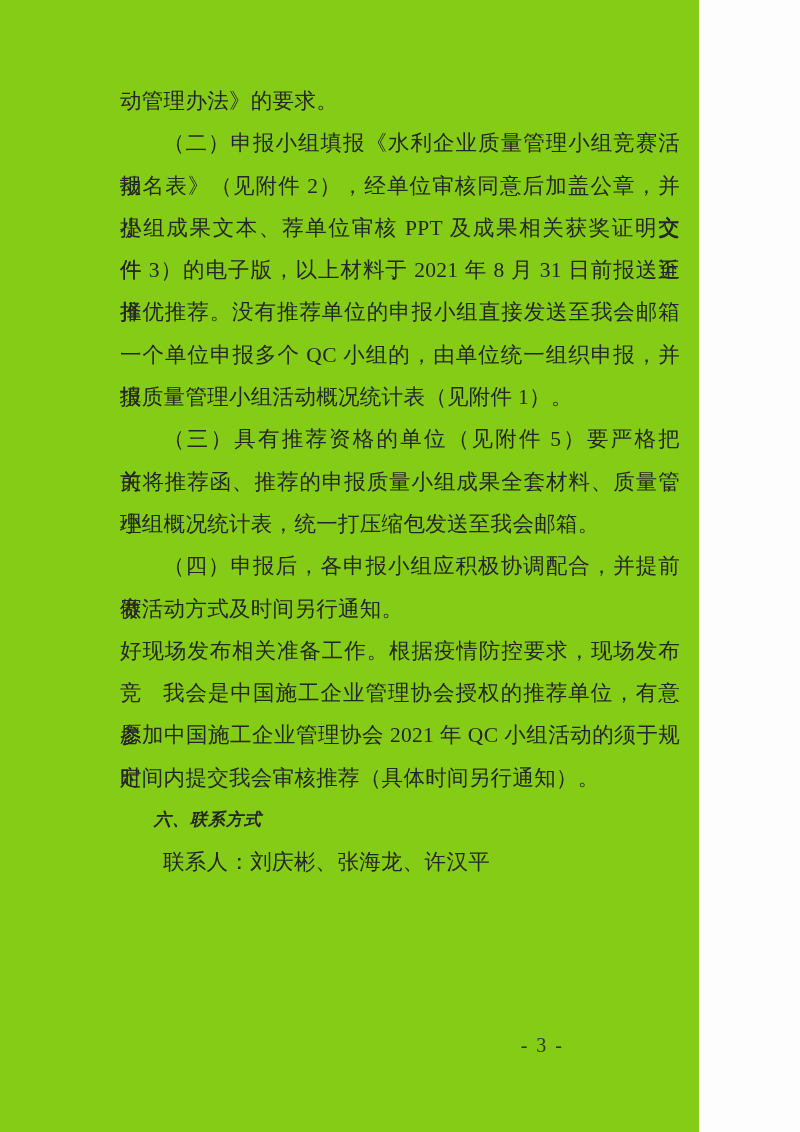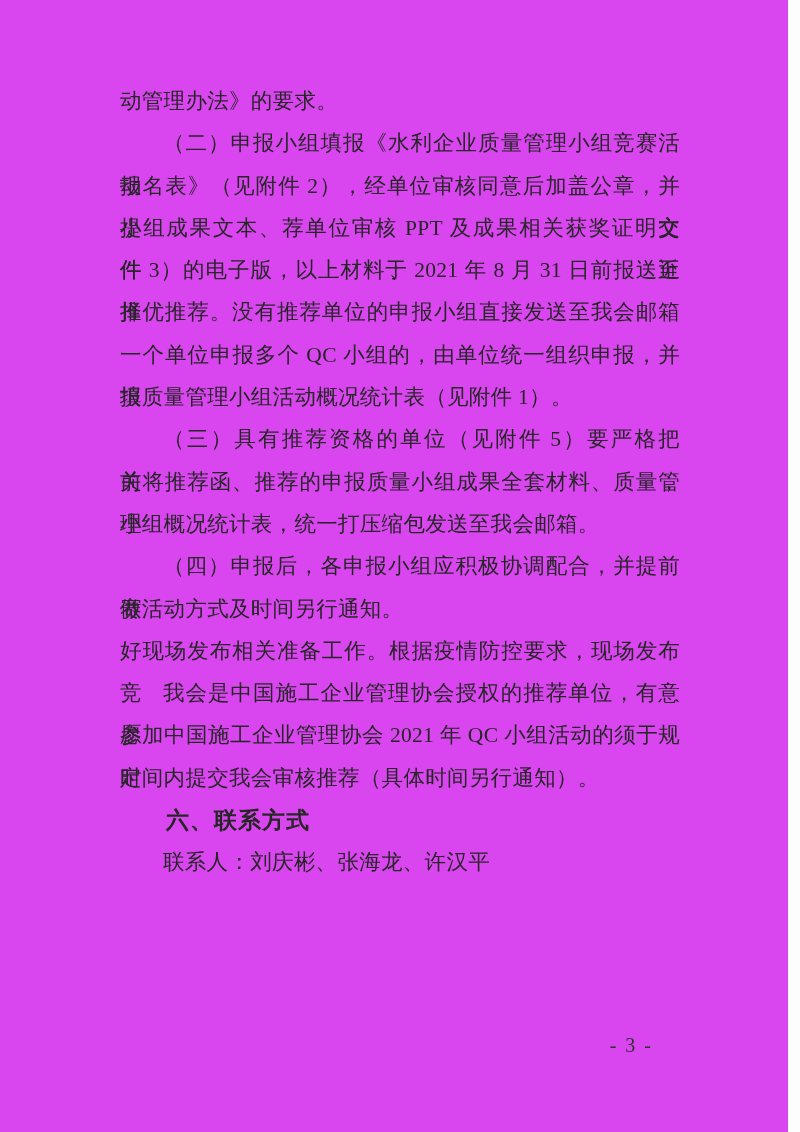--- a/index.html
+++ b/index.html
@@ -5,22 +5,22 @@
   html,body{margin:0;padding:0;}
   body{
     width:800px;height:1132px;
     background:#fdfdfd;
     font-family:"Liberation Serif","DejaVu Serif",serif;
     color:#262626;
     overflow:hidden;
   }
   .page{
     position:relative;
-    width:788px;height:1132px;
-    background:#d946ef;
+    width:699px;height:1132px;
+    background:#84cc16;
   }
   .textblock{
     position:absolute;
     left:120px;
     top:80px;
     width:560px;
   }
   .line{
     height:42.3px;
     line-height:42.3px;
@@ -33,22 +33,23 @@
     text-align:justify;
     text-align-last:justify;
     text-justify:inter-ideograph;
   }
   .line.ind{
     text-indent:2em;
   }
   .line.h{
     font-family:"Liberation Sans","DejaVu Sans",sans-serif;
     font-weight:700;
-    font-size:23px;
+    font-size:17px;
     letter-spacing:1px;
+    font-style:italic;
   }
   .pagenum{
     position:absolute;
     top:1024px;
     right:135px;
     font-size:20px;
     line-height:42px;
     color:#333333;
     letter-spacing:2px;
   }

